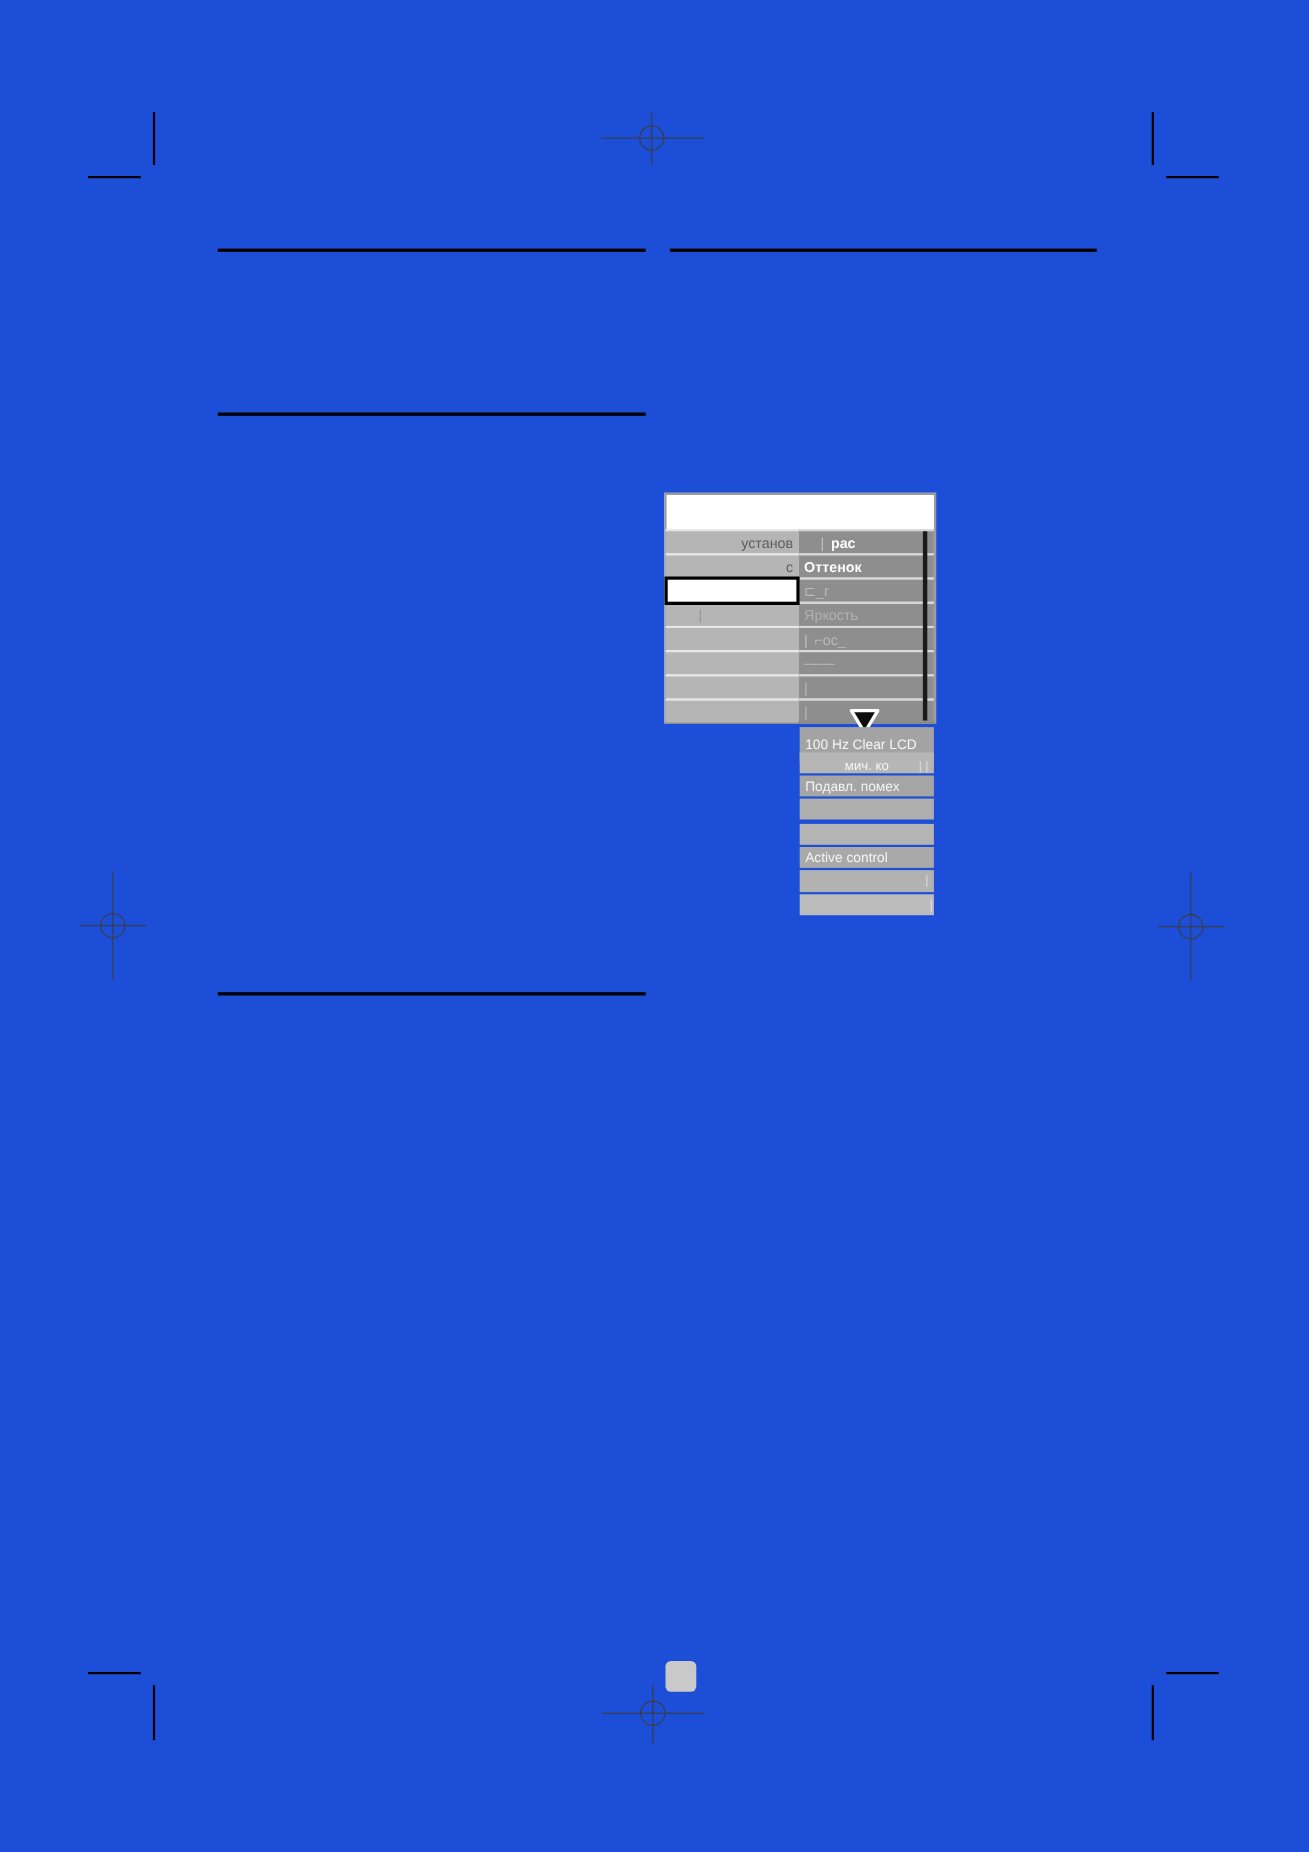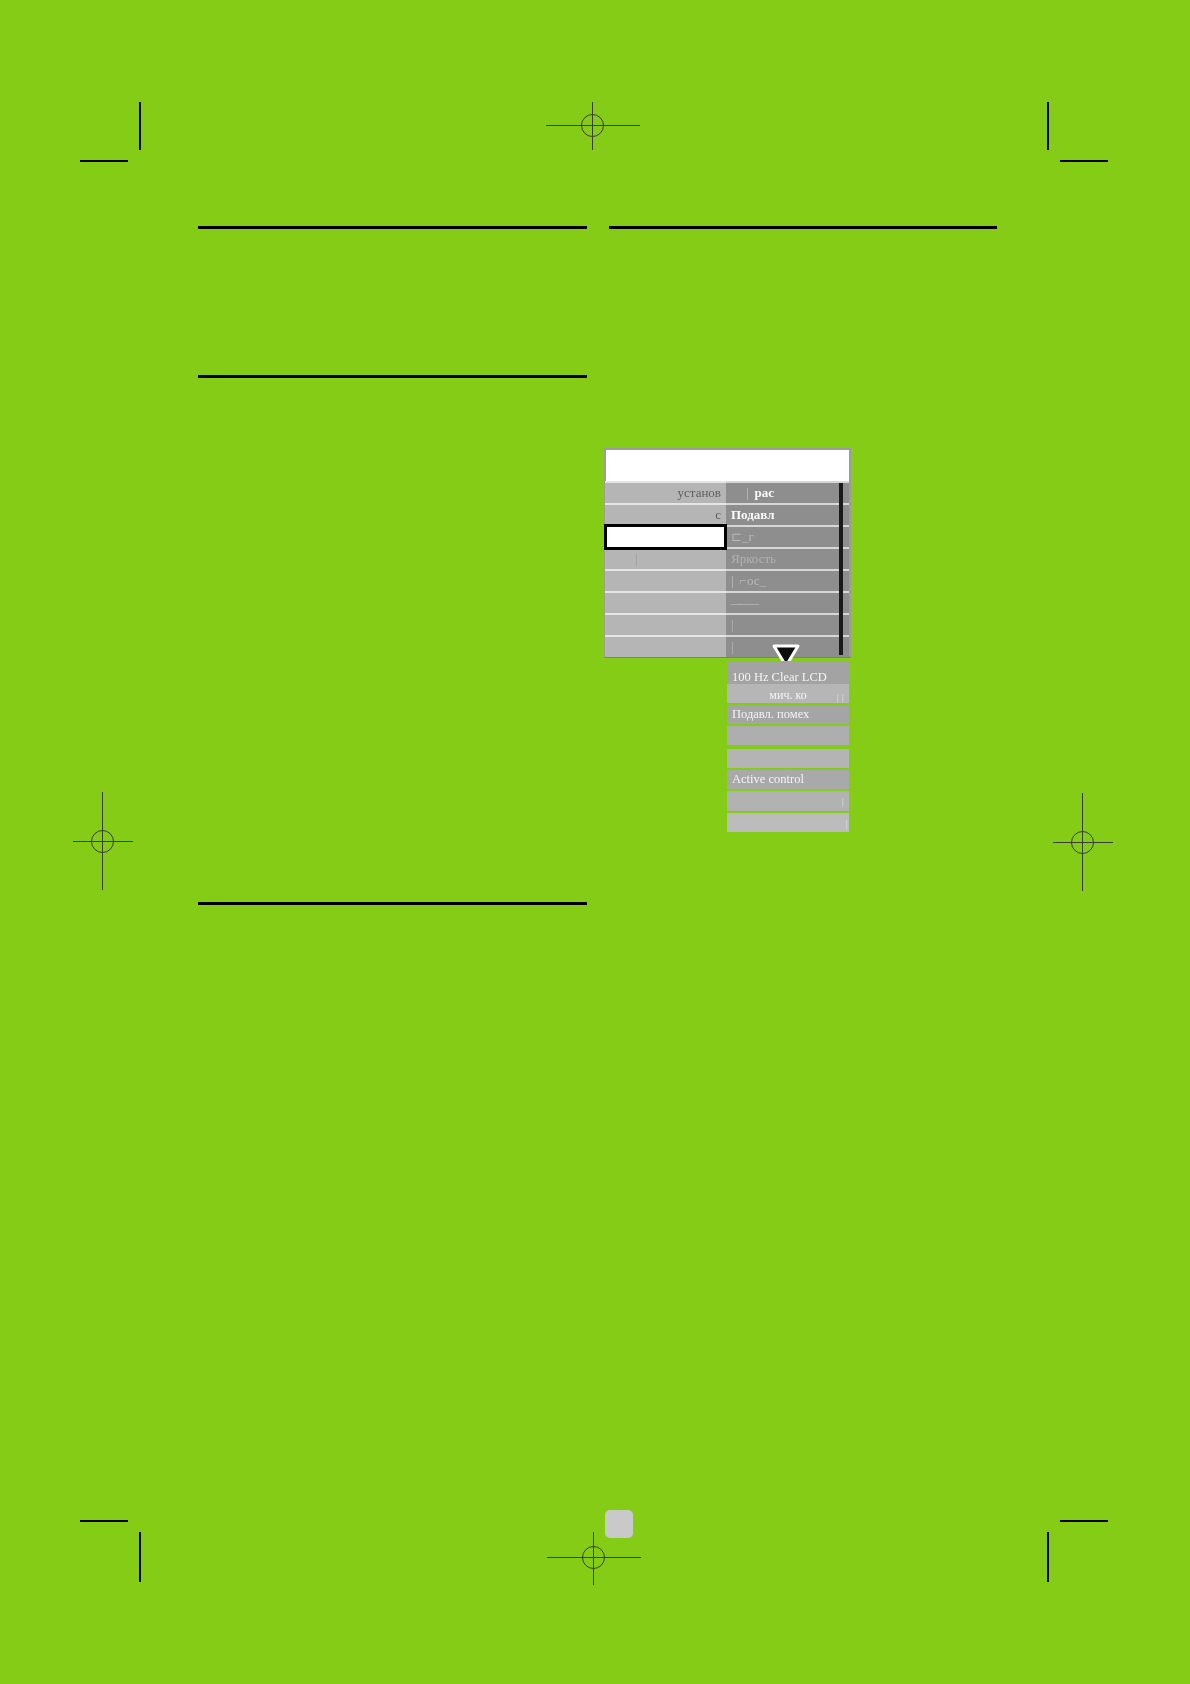--- a/index.html
+++ b/index.html
@@ -1,18 +1,18 @@
 <!DOCTYPE html>
 <html><head>
 <meta charset="utf-8">
 <style>
   html,body{margin:0;padding:0;background:#e8e8e8;}
   .page{
-    position:relative;width:1190px;height:1684px;background:#84cc16;
-    font-family:Liberation Serif, serif;overflow:hidden;margin:0 auto;
+    position:relative;width:1190px;height:1684px;background:#1d4ed8;
+    font-family:Liberation Sans, sans-serif;overflow:hidden;margin:0 auto;
   }
   
   .cropmark{position:absolute;background:#000;}
   .cm-tl-v{left:139px;top:102px;width:2px;height:48px;}
   .cm-tl-h{left:80px;top:160px;width:48px;height:2px;}
   .cm-tr-v{left:1047px;top:102px;width:2px;height:48px;}
   .cm-tr-h{left:1060px;top:160px;width:48px;height:2px;}
   .cm-bl-h{left:80px;top:1520px;width:48px;height:2px;}
   .cm-bl-v{left:139px;top:1532px;width:2px;height:50px;}
   .cm-br-h{left:1060px;top:1520px;width:48px;height:2px;}
@@ -154,21 +154,21 @@
           <span></span>
         </div>
     </div>
 
     <div class="menu-right">
       <div class="mrow bold indent">
           <span class="prefix">|</span>
           <span class="txt">рас</span>
         </div>
       <div class="mrow bold">
-          <span class="txt">Подавл</span>
+          <span class="txt">Оттенок</span>
         </div>
       <div class="mrow faint">
           <span class="txt">⊏_г</span>
         </div>
       <div class="mrow dim">
           <span class="txt">Яркость</span>
         </div>
       <div class="mrow faint">
           <span class="prefix">|</span>
           <span class="txt">⌐ос_</span>

